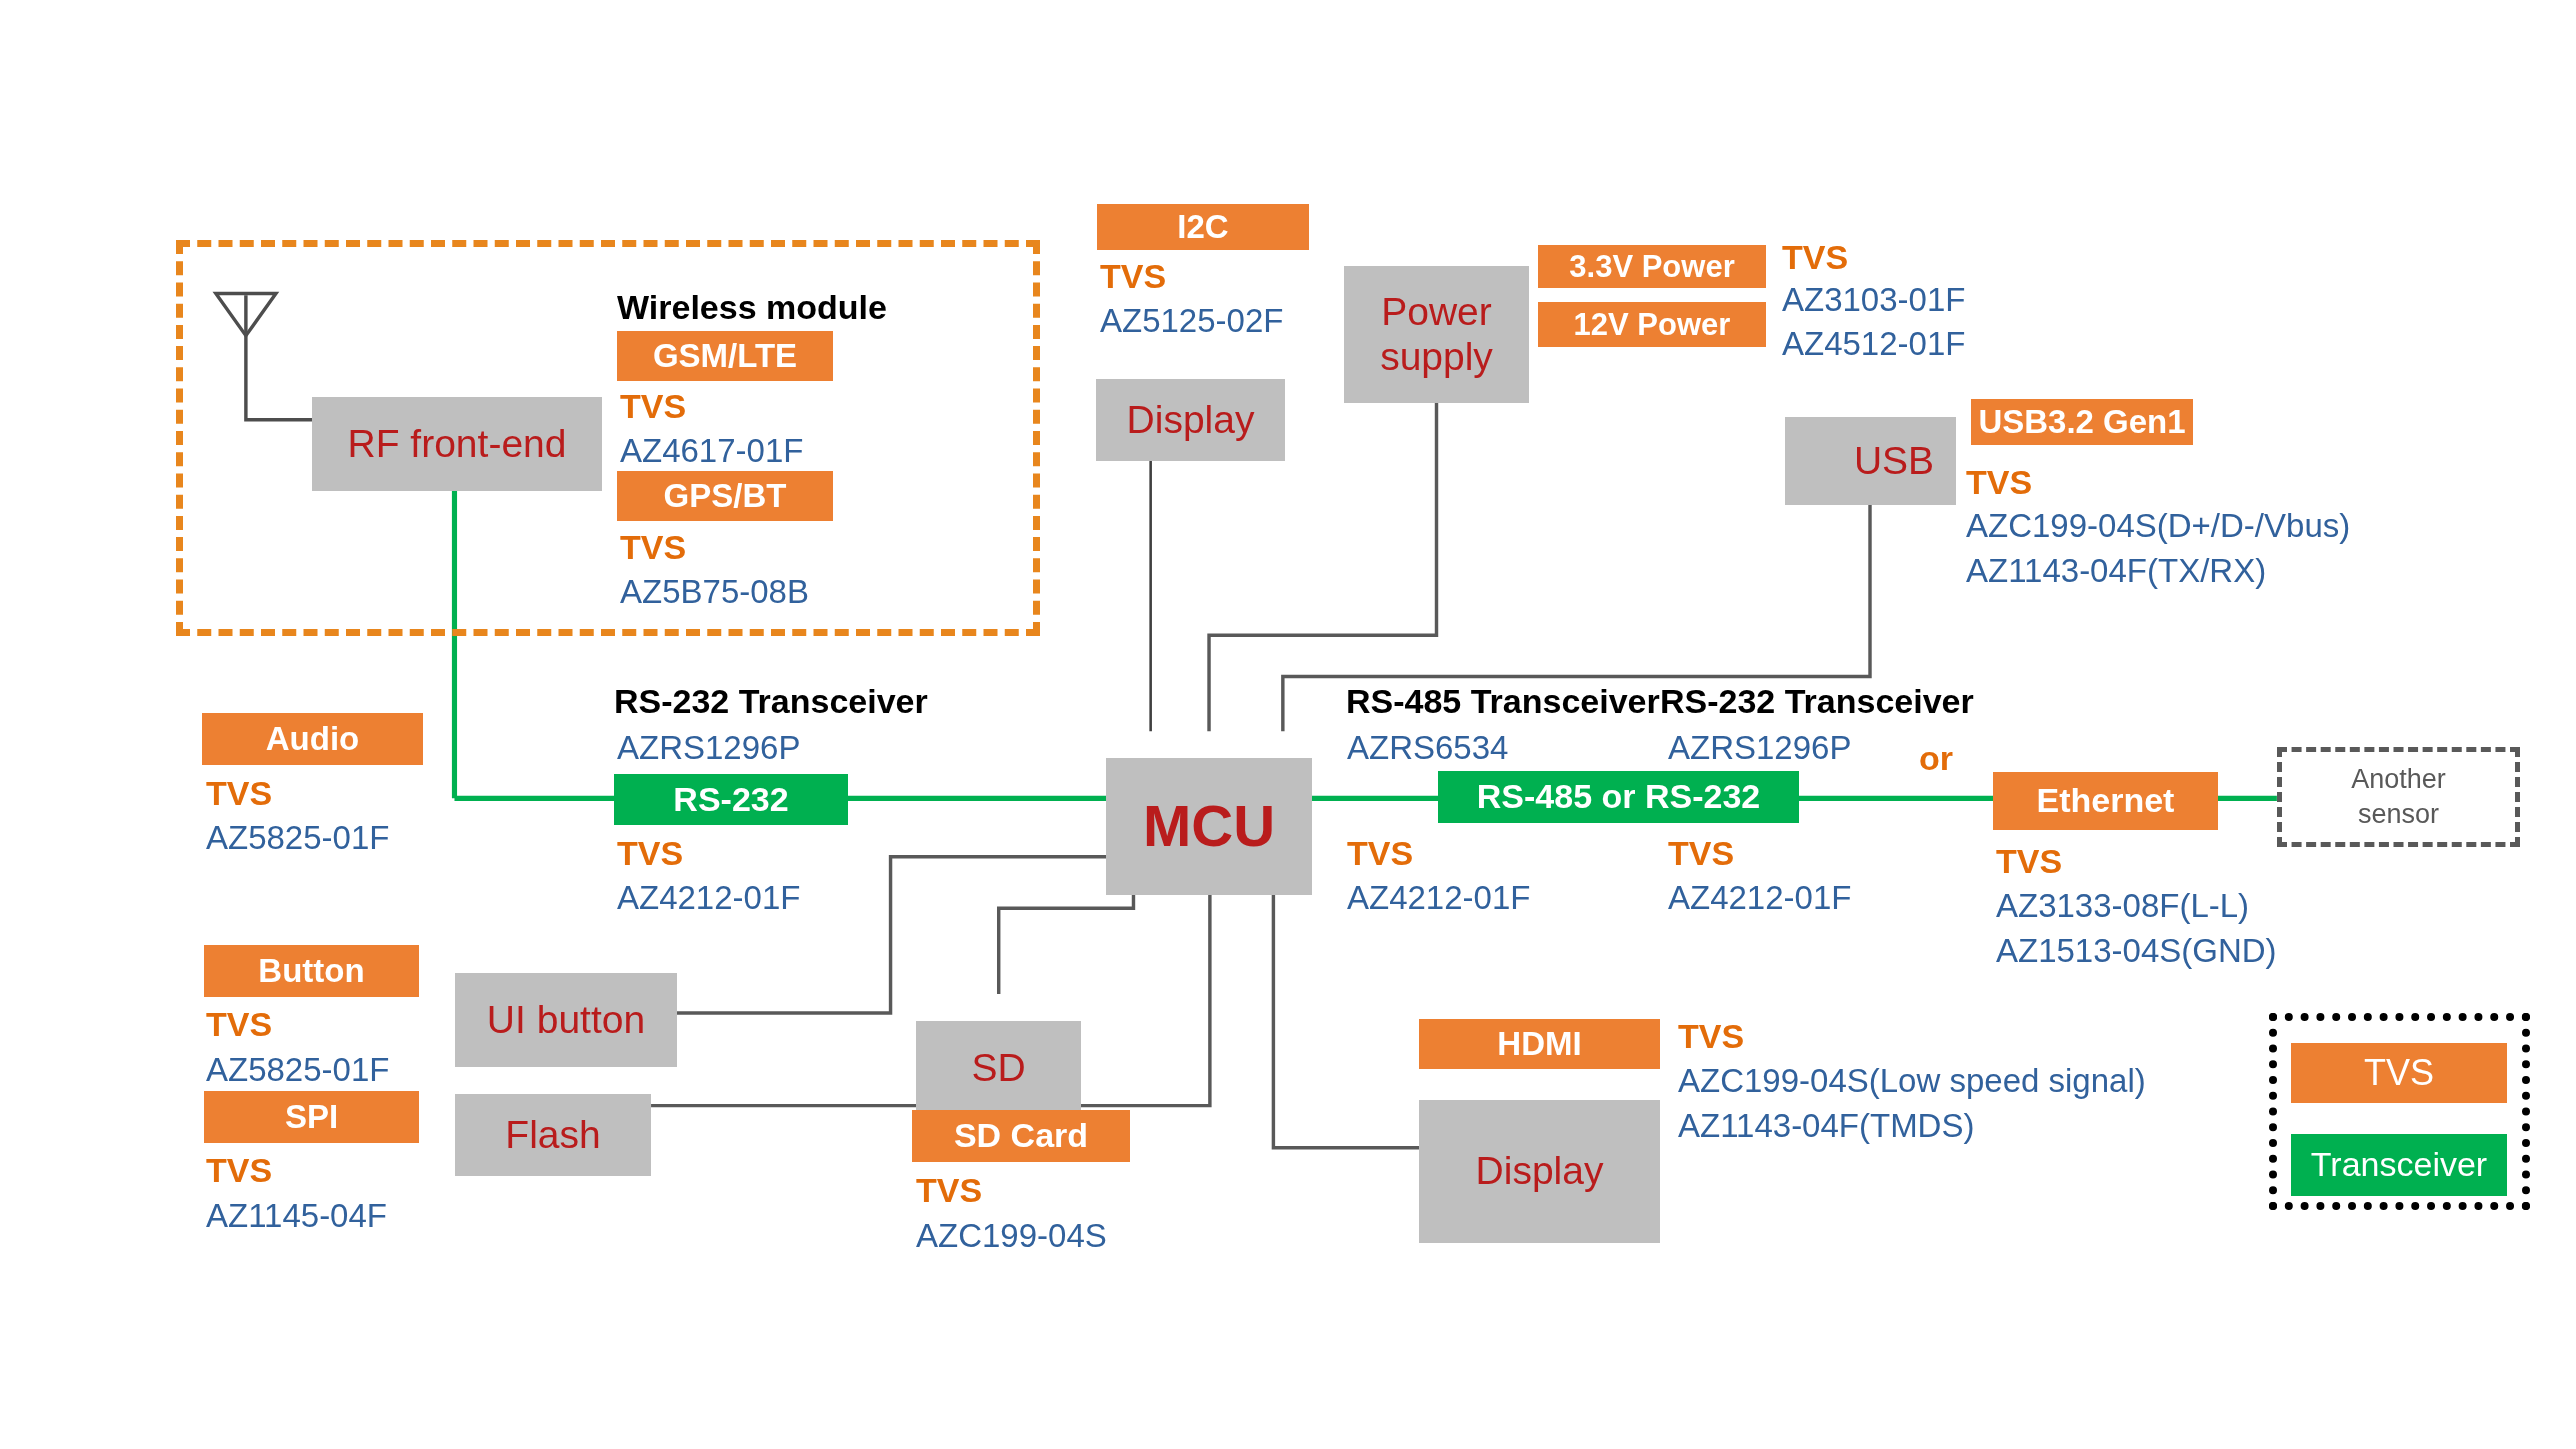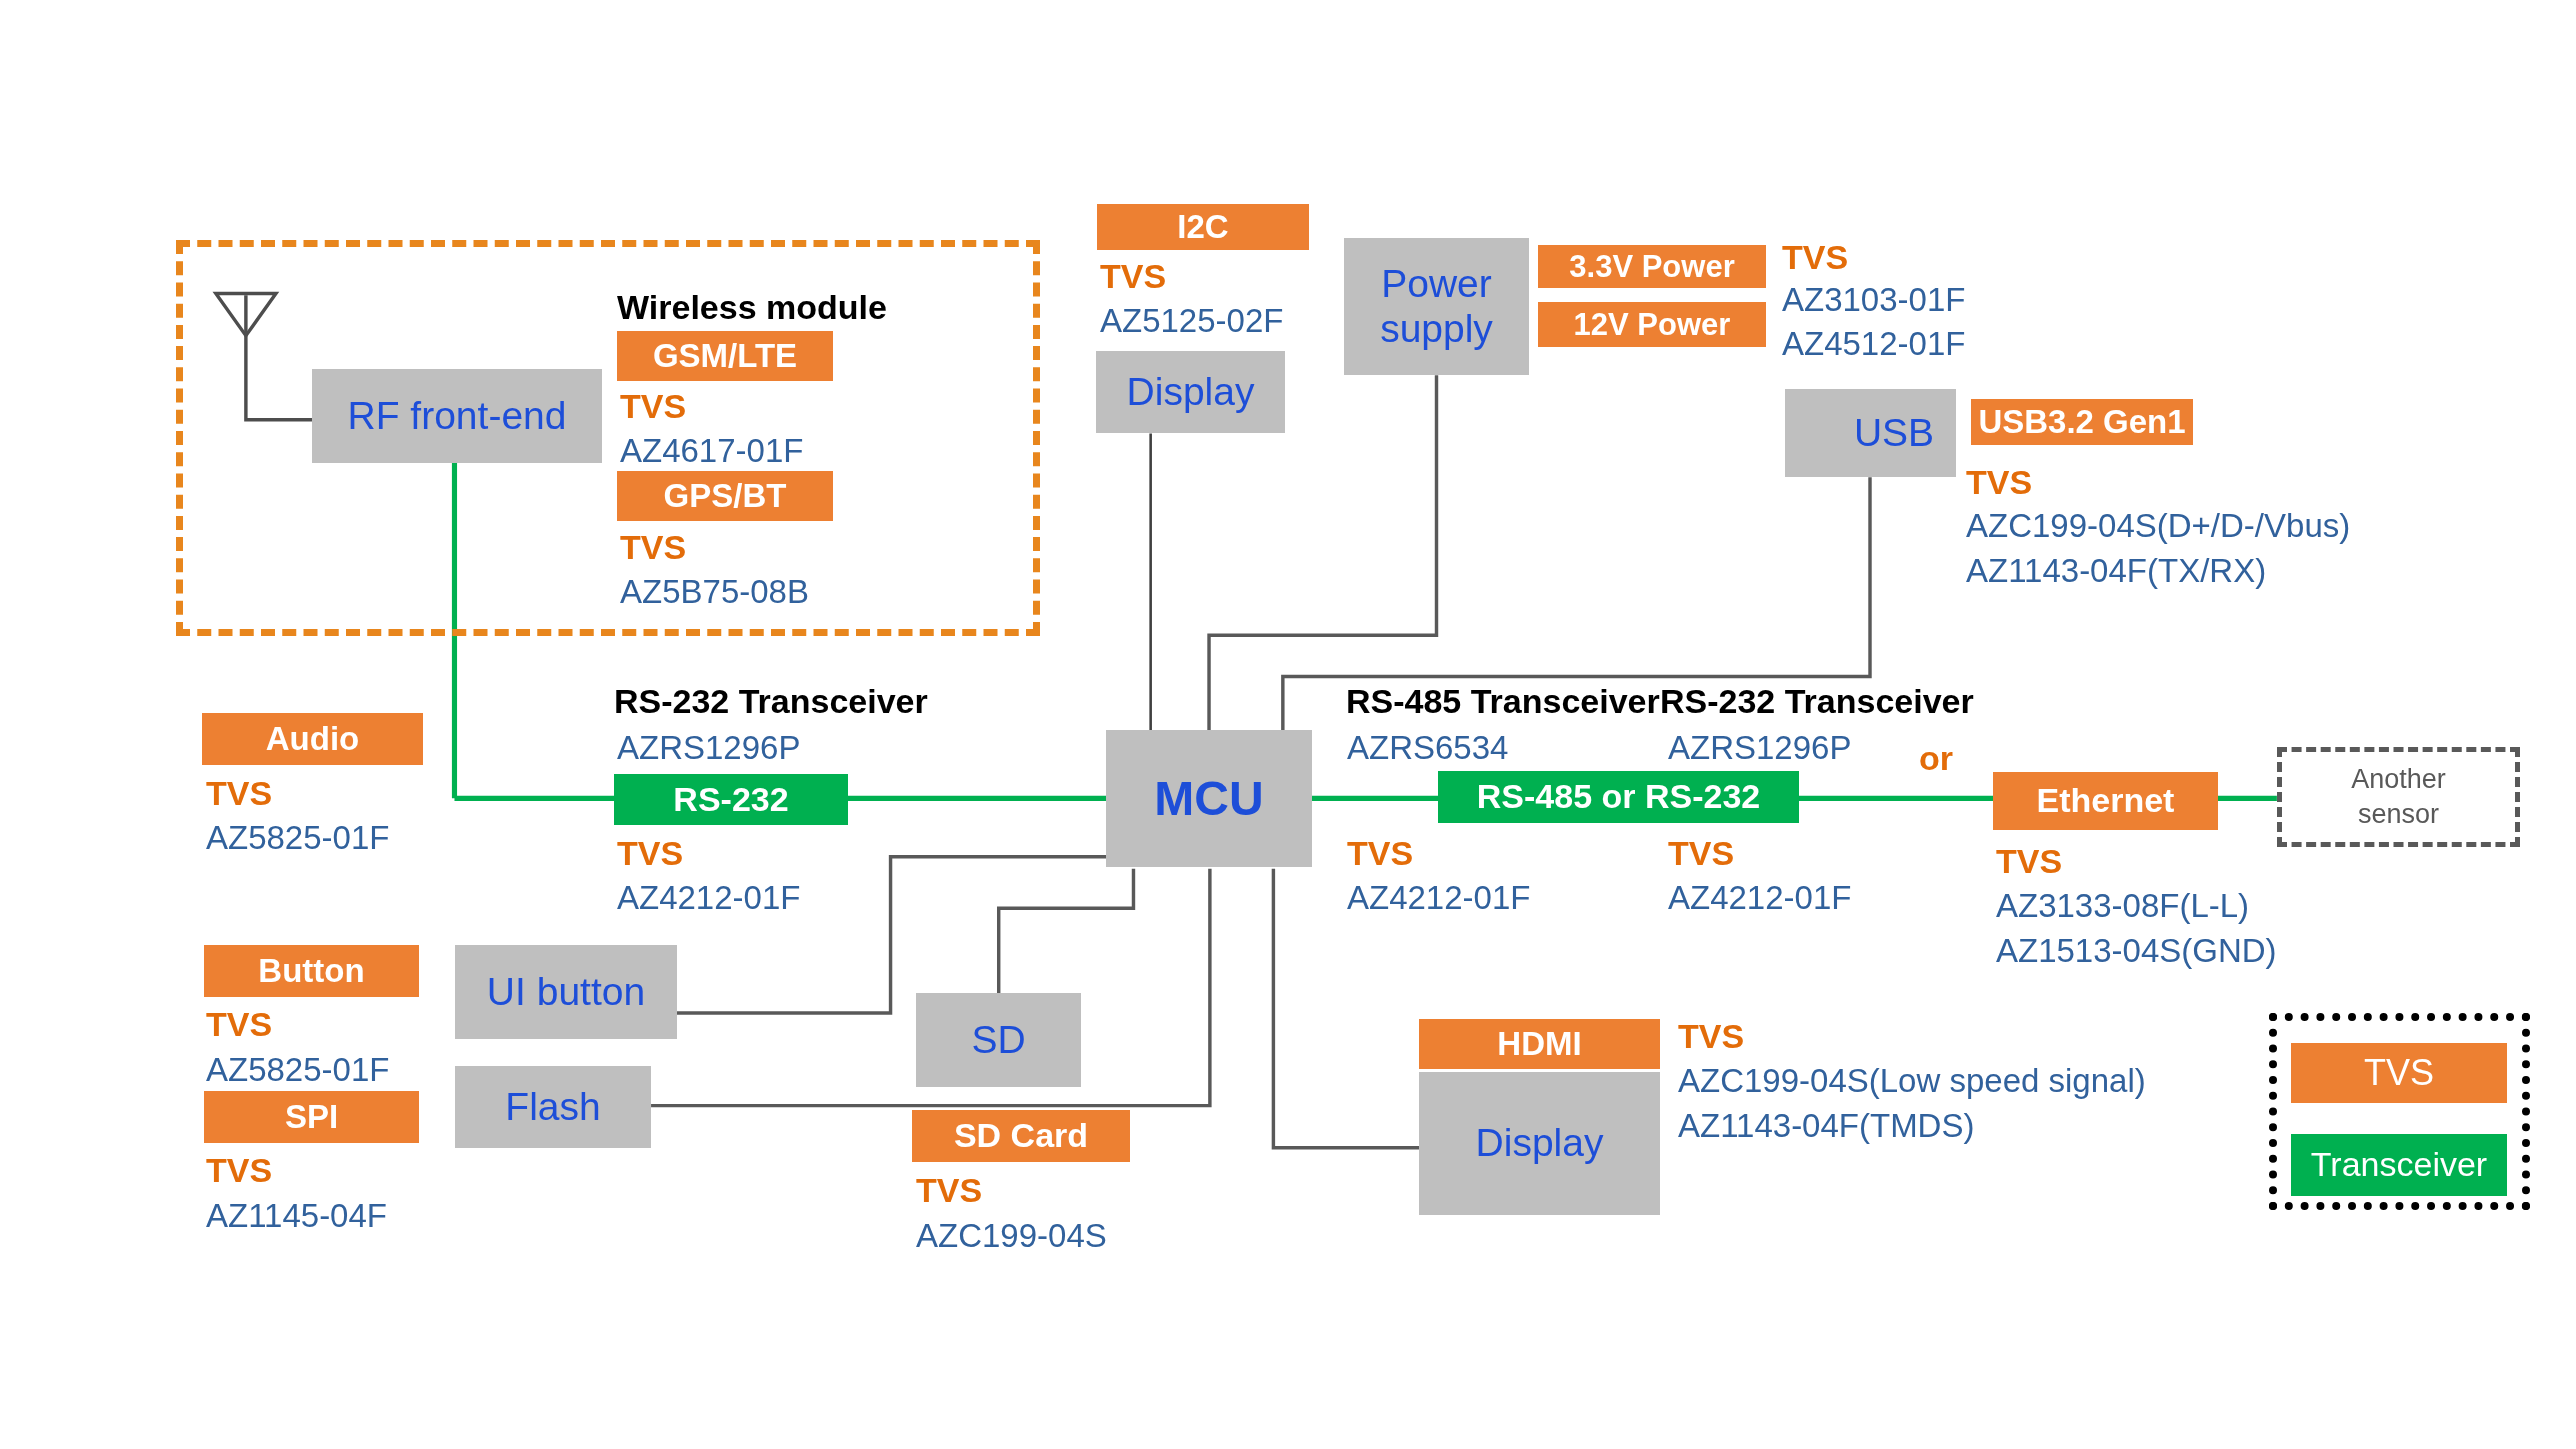--- a/index.html
+++ b/index.html
@@ -1,23 +1,23 @@
 <!DOCTYPE html>
 <html style="font-size:13.7px"><head>
 <meta charset="utf-8">
 <style>
   html,body{margin:0;padding:0;background:#fff;}
   .canvas{position:relative;width:2576px;height:1449px;background:#ffffff;
           font-family:"Liberation Sans",sans-serif;overflow:hidden;}
   .box{position:absolute;display:flex;align-items:center;justify-content:center;
        text-align:center;box-sizing:border-box;line-height:1.15;}
-  .gray{background:#BFBFBF;color:#1d4ed8;font-size:39px;}
+  .gray{background:#BFBFBF;color:#b91c1c;font-size:39px;margin-top:28px;}
   .orange{background:#ED8032;color:#fff;font-weight:bold;font-size:33px;}
   .green{background:#00B050;color:#fff;font-weight:bold;font-size:34px;}
-  .mcu{font-size:48px;font-weight:bold;justify-content:center;}
+  .mcu{font-size:58px;font-weight:bold;justify-content:center;}
   .lbl{position:absolute;white-space:nowrap;line-height:1.1;}
   .tvs{color:#E36C09;font-weight:bold;font-size:34px;}
   .part{color:#31619C;font-size:33px;}
   .gtitle{color:#000000;font-weight:bold;font-size:34px;}
   .btitle{color:#000;font-weight:bold;font-size:34px;}
   .or{color:#E36C09;font-weight:bold;font-size:34px;}
   .dashed-orange{position:absolute;border:7.7px dashed #E8861D;box-sizing:border-box;}
   .dashed-gray{position:absolute;border:5.2px dashed #595959;box-sizing:border-box;
                color:#595959;font-size:27px;display:flex;align-items:center;
                justify-content:center;text-align:center;line-height:1.3;}

